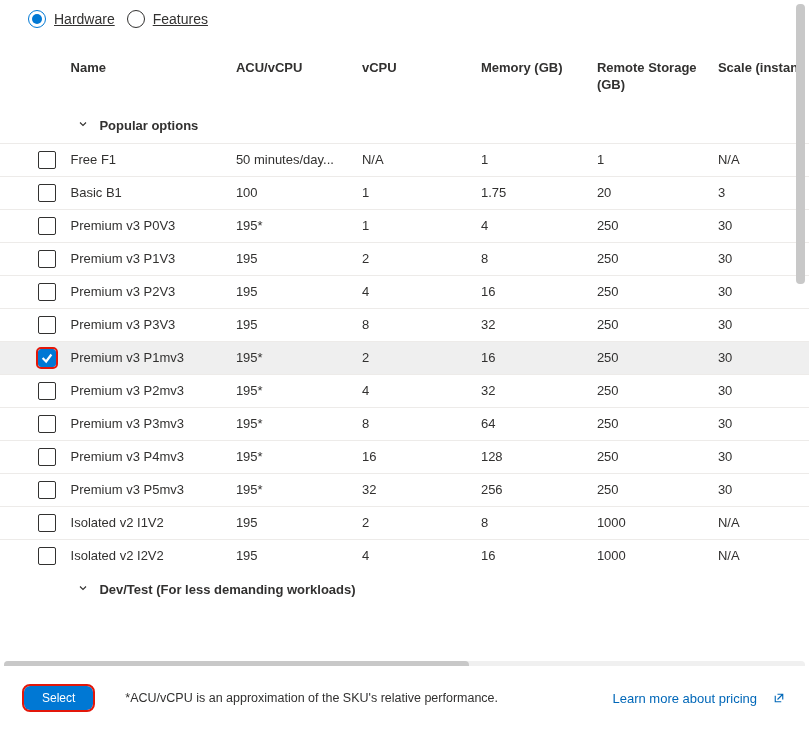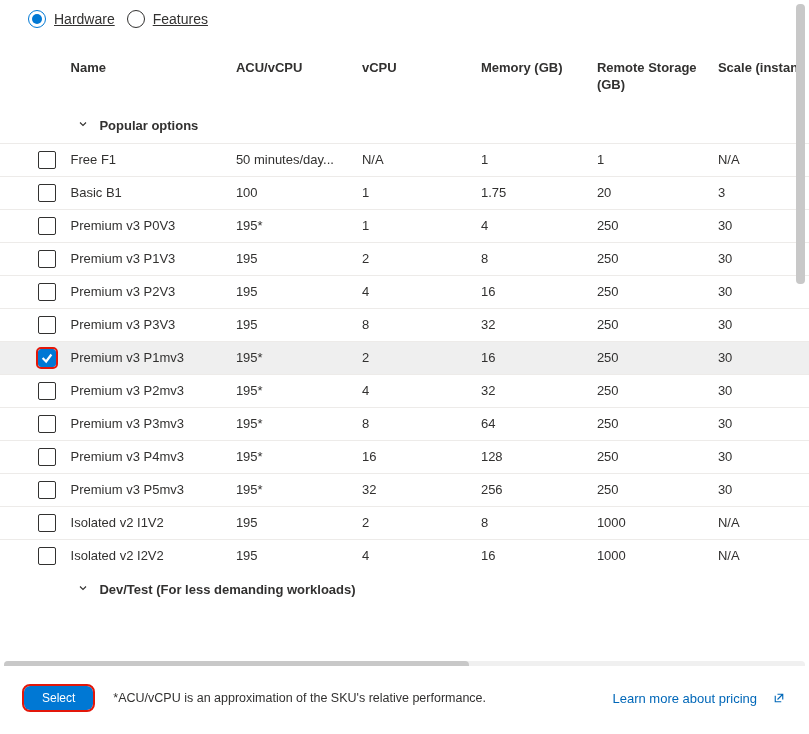--- a/index.html
+++ b/index.html
@@ -200,21 +200,21 @@
       color: #fff;
       border: none;
       padding: 5px 18px;
       font-size: 12px;
       cursor: pointer;
       outline: 2.5px solid #e3170a;
       outline-offset: 0;
       border-radius: 6px;
     }
     .footer-note {
-      margin-left: 20px;
+      margin-left: 32px;
       font-size: 12.5px;
       color: #323130;
     }
     .footer-link {
       margin-left: auto;
       color: #0067b8;
       font-size: 13px;
       text-decoration: none;
       display: flex;
       align-items: center;

